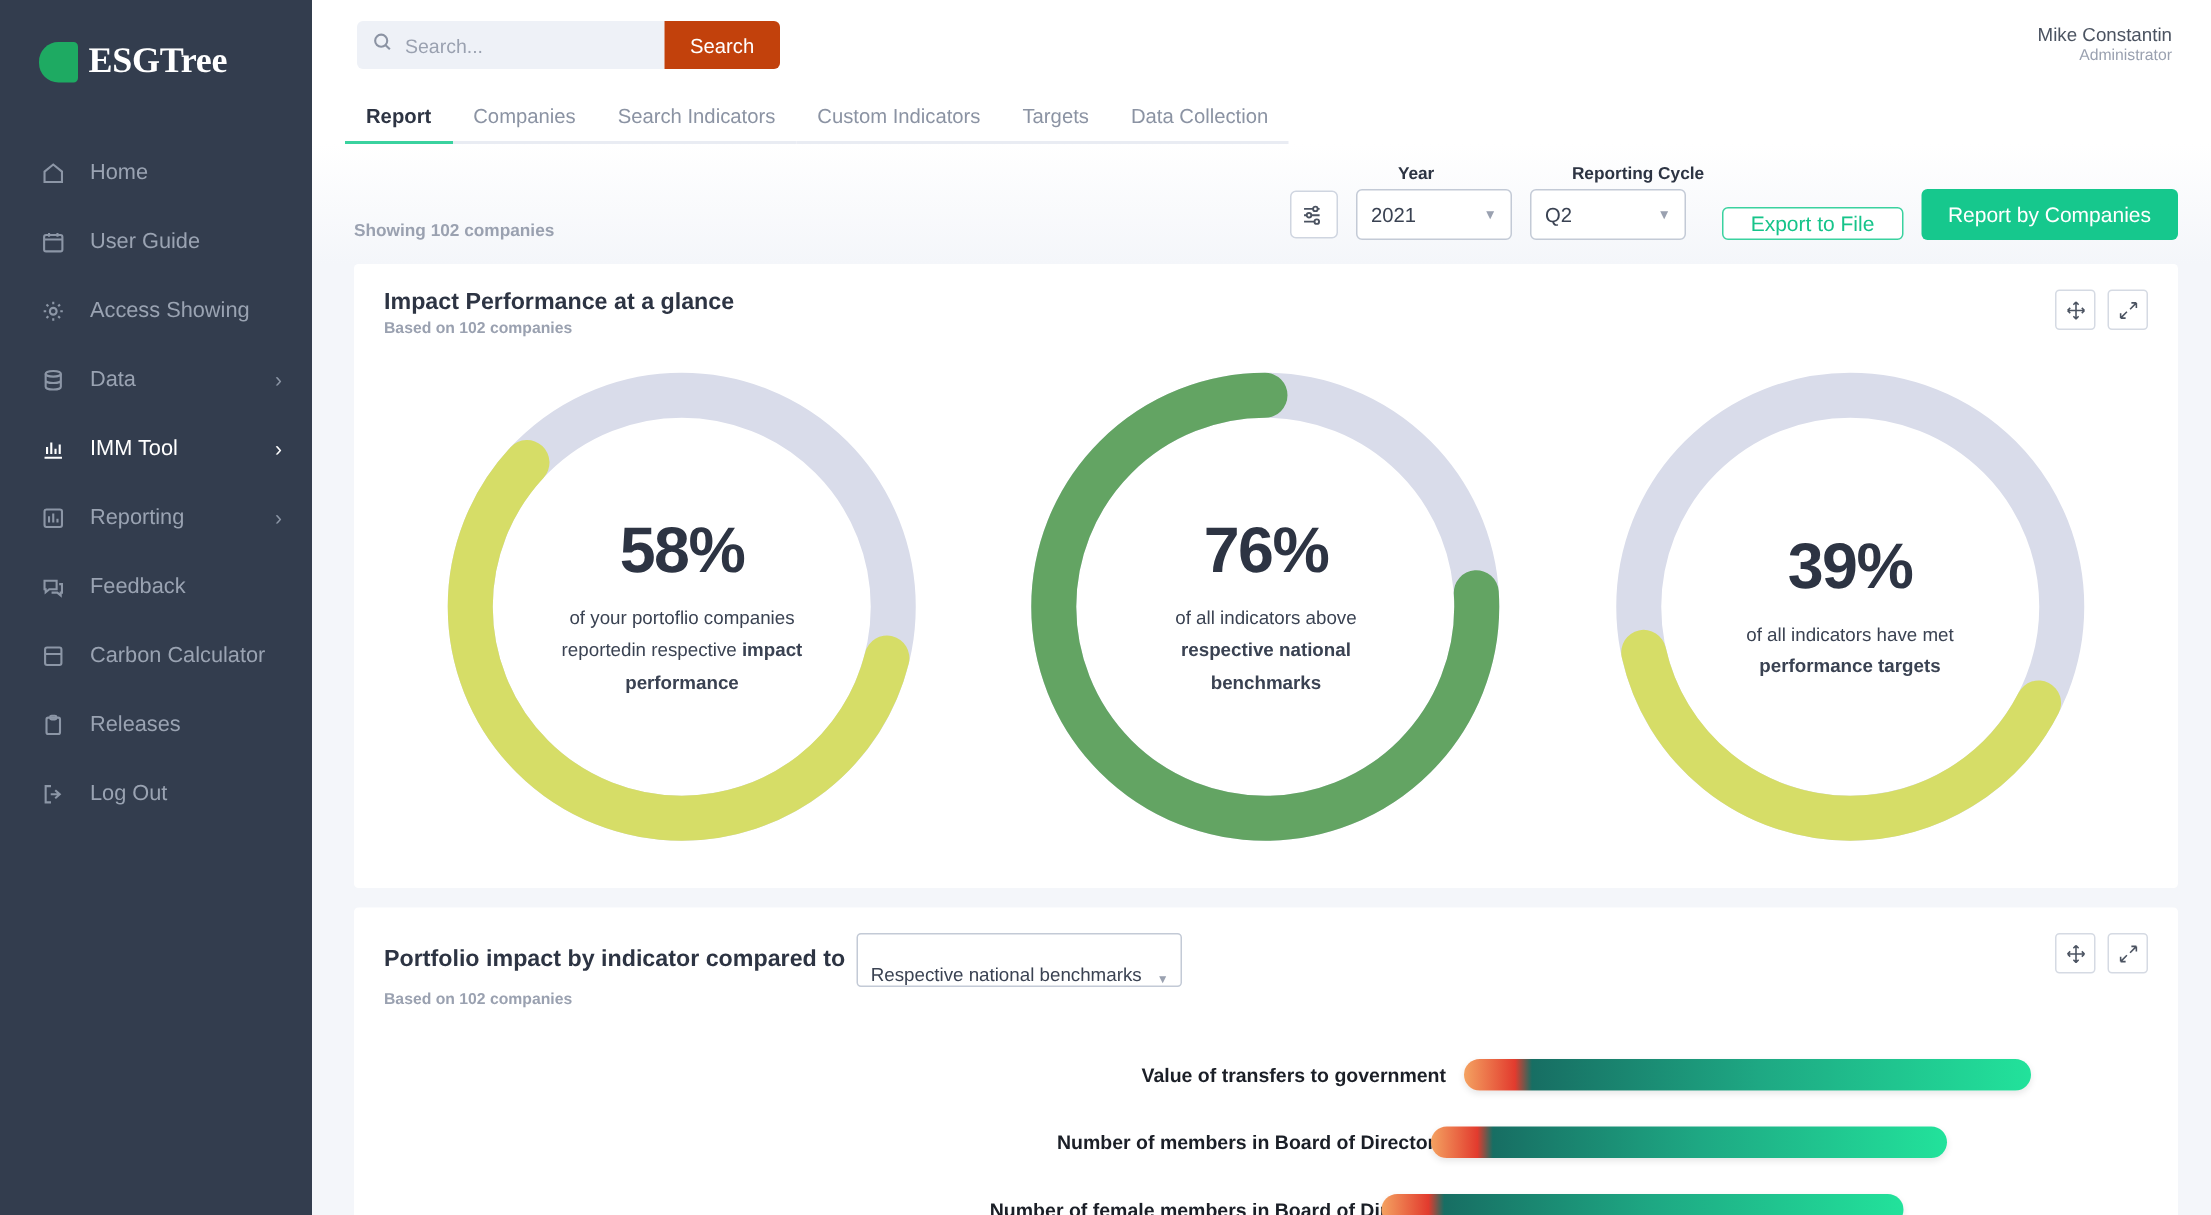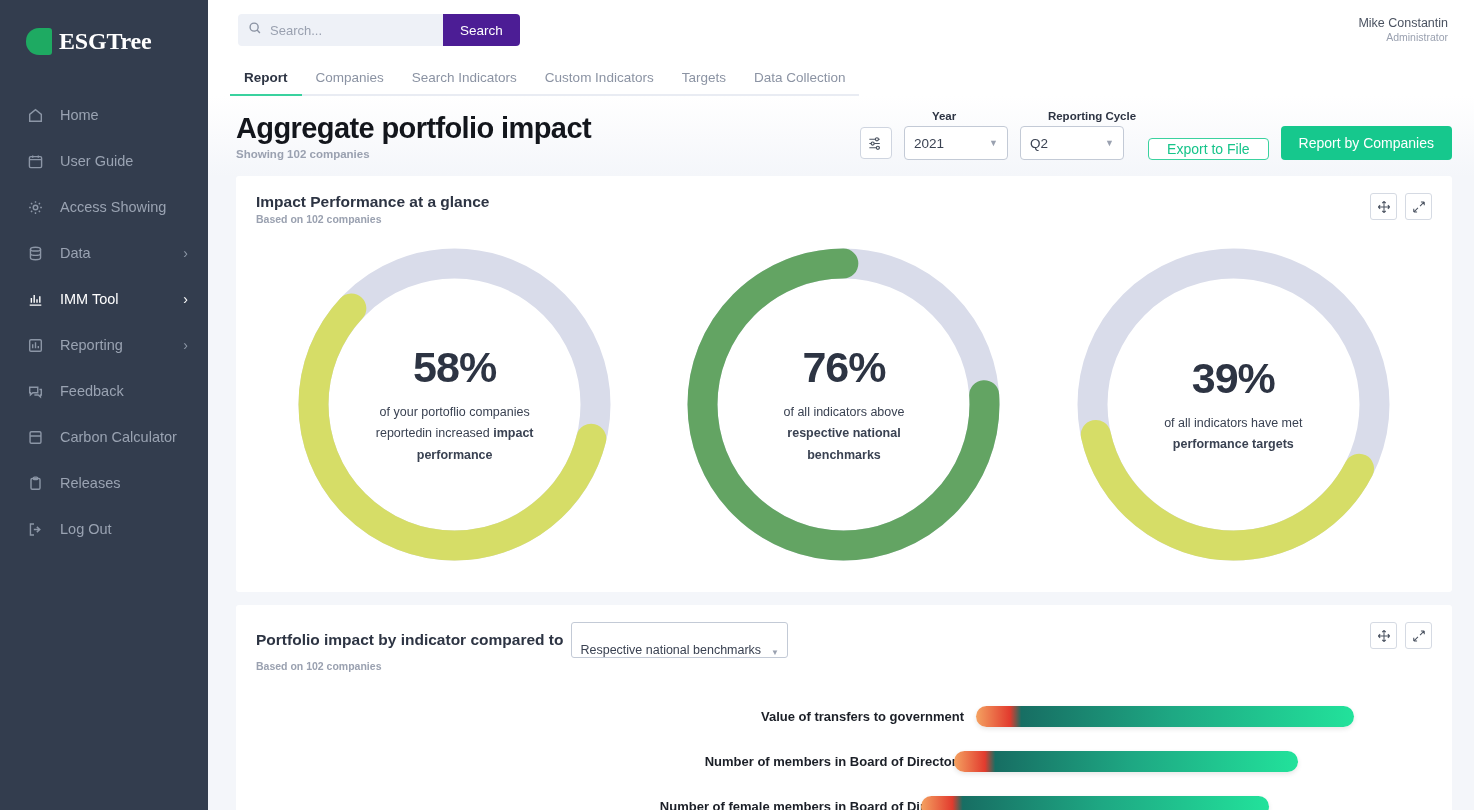--- a/index.html
+++ b/index.html
@@ -54,21 +54,21 @@
   }
   .search-box svg { stroke: #8b93a3; fill: none; stroke-width: 1.6; }
   .search-input {
     border: 0; outline: 0; background: transparent;
     font-family: "Liberation Sans", sans-serif; font-size: 13px;
     color: #4a5161; width: 150px;
   }
   .search-input::placeholder { color: #9aa1b0; }
   .search-btn {
     height: 32px; padding: 0 17px; border: 0; border-radius: 0 4px 4px 0;
-    background: #4c1d95; color: #fff; font-size: 13.5px;
+    background: #c2410c; color: #fff; font-size: 13.5px;
     font-family: "Liberation Sans", sans-serif; cursor: pointer;
   }
   .user-block { margin-left: auto; text-align: right; line-height: 1.25; padding-right: 4px; }
   .user-name { font-size: 12.5px; color: #4b5361; }
   .user-role { font-size: 10.5px; color: #9aa1b0; }
 
   .tabs { background: #ffffff; height: 36px; display: flex; align-items: flex-end; padding: 0 22px; gap: 0; }
   .tab {
     font-size: 13.5px; color: #8b93a3; padding: 0 14px 9px 14px;
     cursor: pointer; border-bottom: 2px solid #e9ecf3; white-space: nowrap;
@@ -295,21 +295,20 @@
       <div class="tab active">Report</div>
       <div class="tab">Companies</div>
       <div class="tab">Search Indicators</div>
       <div class="tab">Custom Indicators</div>
       <div class="tab">Targets</div>
       <div class="tab">Data Collection</div>
     </div>
 
     <div class="page-head">
       <div>
-        <div class="page-title">Aggregate portfolio impact</div>
         <div class="page-sub">Showing 102 companies</div>
       </div>
       <div class="head-controls">
         <div class="icon-btn-sq">
           <svg width="17" height="17" viewBox="0 0 18 18" fill="none" stroke="#4b5361" stroke-width="1.3">
             <path d="M2.5 4.5h11M2.5 9h11M2.5 13.5h11"></path>
             <circle cx="10.5" cy="4.5" r="1.6" fill="#fff"></circle>
             <circle cx="6" cy="9" r="1.6" fill="#fff"></circle>
             <circle cx="11.5" cy="13.5" r="1.6" fill="#fff"></circle>
           </svg>
@@ -357,21 +356,21 @@
 
         <div class="donut">
           <svg width="315" height="315" viewBox="0 0 315 315">
             <circle cx="157.5" cy="157.5" r="141" fill="none" stroke="#d9dcea" stroke-width="30"></circle>
             <circle cx="157.5" cy="157.5" r="141" fill="none" stroke="#d6dd67" stroke-width="30" stroke-linecap="round" stroke-dasharray="513.9 372.1" stroke-dashoffset="-256"></circle>
           </svg>
           <div class="donut-center">
             <div class="donut-pct">58%</div>
             <div class="donut-cap">
               <span>of your portoflio companies</span>
-              <span>reportedin increased </span><b>impact</b>
+              <span>reportedin respective </span><b>impact</b>
               <b>performance</b>
             </div>
           </div>
         </div>
 
         <div class="donut">
           <svg width="315" height="315" viewBox="0 0 315 315">
             <circle cx="157.5" cy="157.5" r="141" fill="none" stroke="#d9dcea" stroke-width="30"></circle>
             <circle cx="157.5" cy="157.5" r="141" fill="none" stroke="#63a463" stroke-width="30" stroke-linecap="round" stroke-dasharray="673.4 212.6" stroke-dashoffset="-212"></circle>
           </svg>

